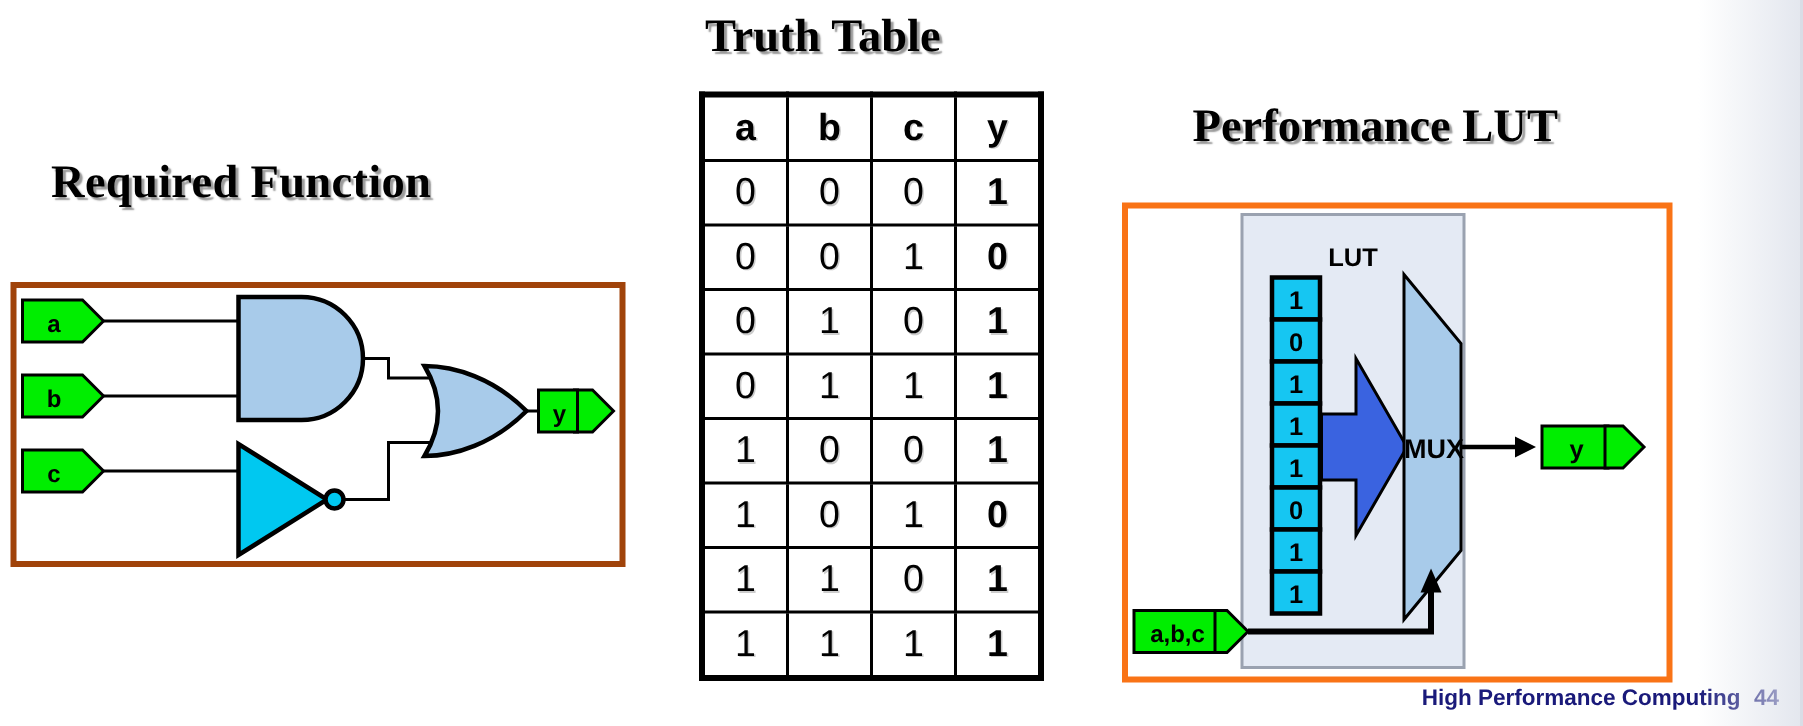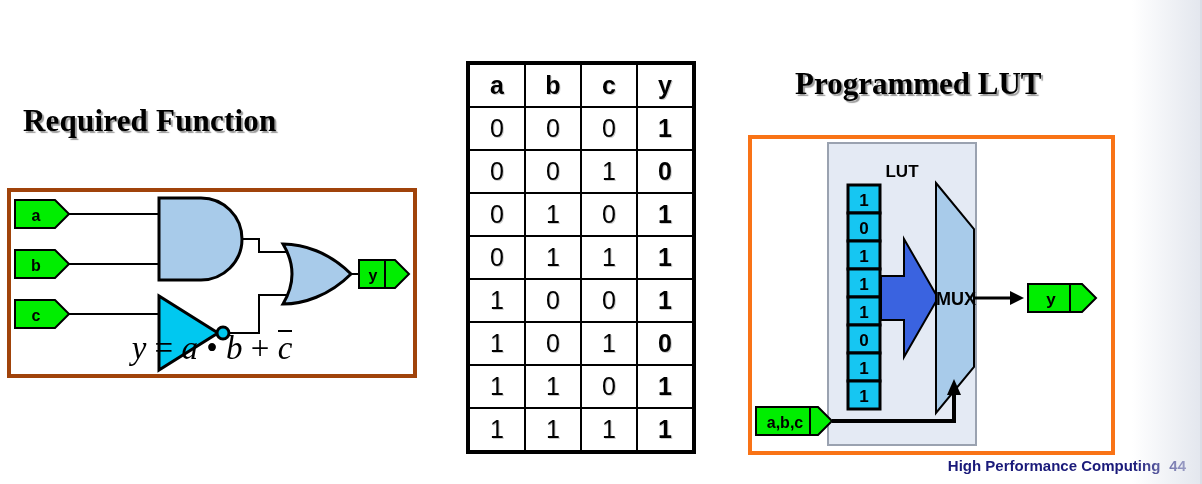--- a/index.html
+++ b/index.html
@@ -29,21 +29,21 @@
   }
 
   .sec-title {
     position: absolute;
     font-family: "Liberation Serif", serif;
     font-weight: bold;
     color: #000000;
     text-shadow: 2px 2px 1px rgba(120,120,120,0.75);
     white-space: nowrap;
   }
-  #title-required { left: 23px;  top: 103px; font-size: 31px; letter-spacing: 0.2px; }
+  #title-required { left: 34px;  top: 103px; font-size: 31px; letter-spacing: 0.2px; }
   #title-truth    { left: 470px; top: 6px;   font-size: 31px; }
   #title-lut      { left: 795px; top: 66px;  font-size: 31px; }
 
   
   #circuit-panel {
     position: absolute;
     left: 7px; top: 188px;
     width: 410px; height: 190px;
     border: 4px solid #a0430a;
     background: #ffffff;
@@ -111,22 +111,23 @@
   }
   #footer .pg { margin-left: 9px; color: #1a1a7a; }
 </style>
 </head>
 <body>
 
 <div id="slide">
 
   <div class="sec-title" id="title-required">Required Function</div>
 
-
-  <div class="sec-title" id="title-lut">Programmed LUT</div>
+  <div class="sec-title" id="title-truth">Truth Table</div>
+
+  <div class="sec-title" id="title-lut">Performance LUT</div>
 
   <div id="circuit-panel">
     <svg id="circuit-svg" width="402" height="182" viewBox="0 0 402 182">
 
       <line x1="58" y1="22" x2="148" y2="22" stroke="#000" stroke-width="2"></line>
       <line x1="58" y1="72" x2="148" y2="72" stroke="#000" stroke-width="2"></line>
       <line x1="58" y1="122" x2="148" y2="122" stroke="#000" stroke-width="2"></line>
 
       <path d="M148,6 L190,6 A41,41 0 0 1 190,88 L148,88 Z" fill="#a8cbea" stroke="#000" stroke-width="3"></path>
 
@@ -155,29 +156,20 @@
       </g>
 
       <g>
         <path d="M372,68 L384,68 L398,82 L384,96 L372,96 Z" fill="#00ee00" stroke="#000" stroke-width="2"></path>
         <rect x="348" y="68" width="26" height="28" fill="#00ee00" stroke="#000" stroke-width="2"></rect>
         <text x="362" y="89" font-family="Liberation Sans, sans-serif" font-size="16" font-weight="bold" text-anchor="middle" fill="#000">y</text>
       </g>
     </svg>
   </div>
 
-  <div class="eqn" style="left:7px; width:410px;">
-    <span>y</span>
-    <span class="op">=</span>
-    <span>a</span>
-    <span class="op">•</span>
-    <span>b</span>
-    <span class="op">+</span>
-    <span class="ovl">c</span>
-  </div>
 
   <table id="truth-table">
     <tbody>
       <tr>
         <td class="hdr">a</td>
         <td class="hdr">b</td>
         <td class="hdr">c</td>
         <td class="hdr">y</td>
       </tr>
       <tr>

